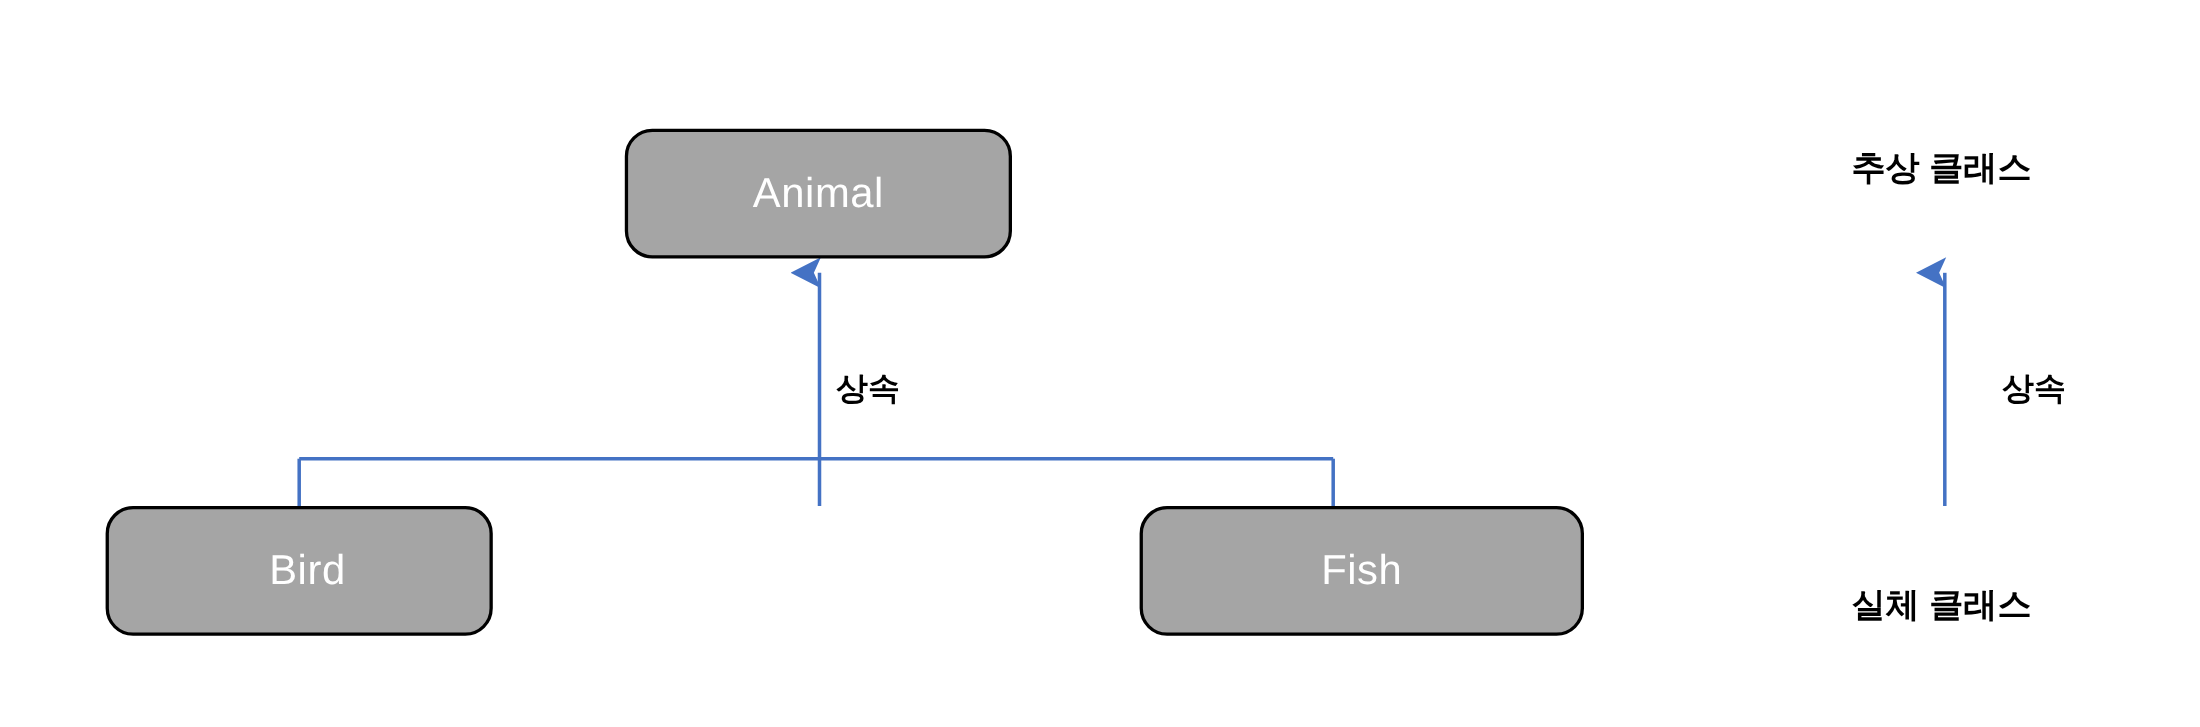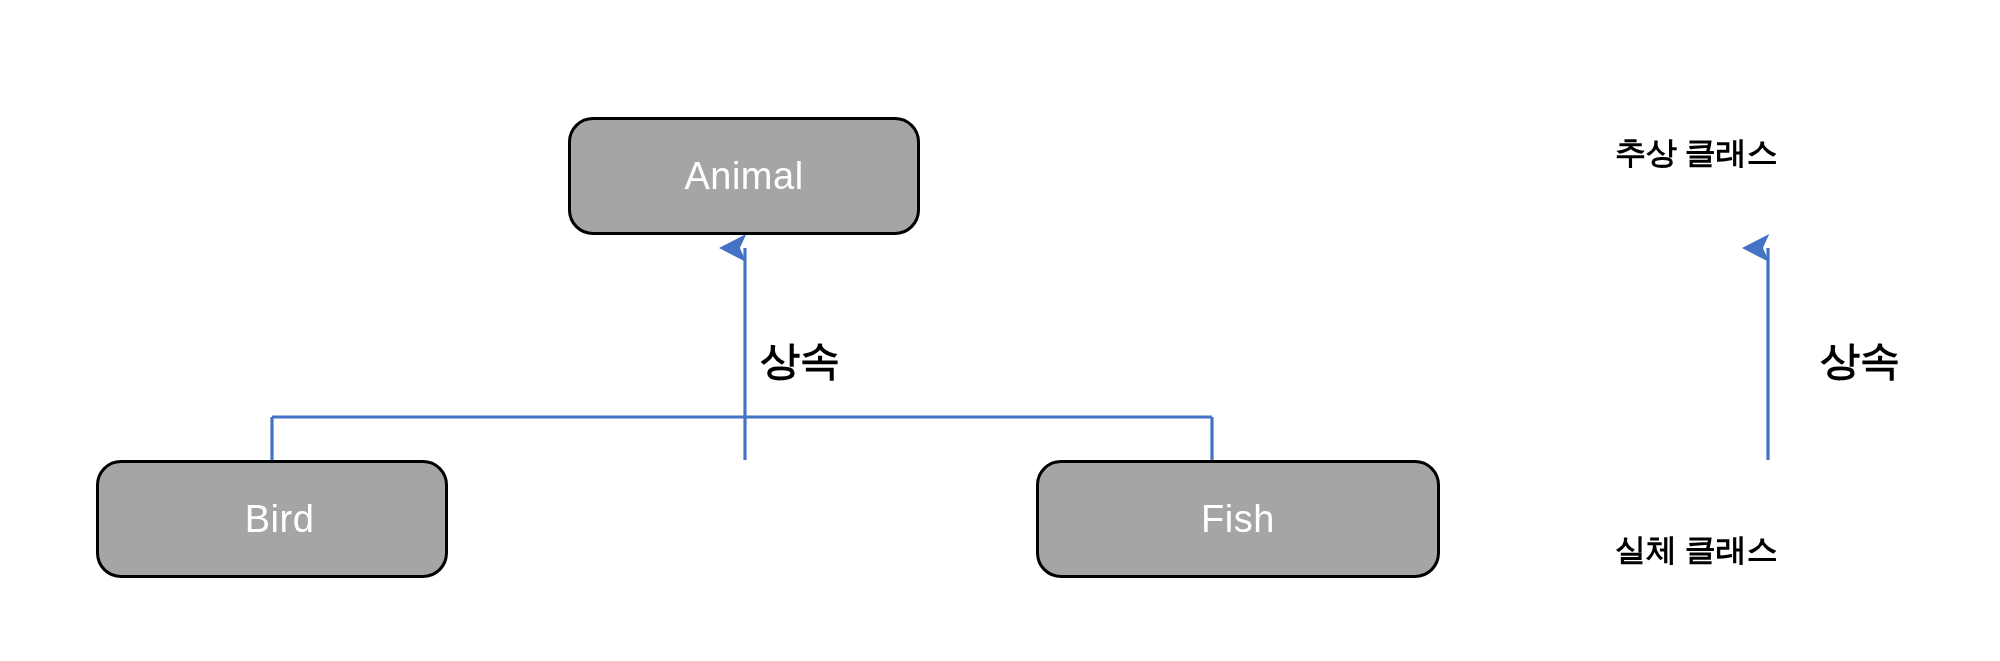--- a/index.html
+++ b/index.html
@@ -43,36 +43,35 @@
     font-size: 38px;
     font-weight: 400;
     letter-spacing: 0.5px;
     line-height: 1;
     white-space: nowrap;
     user-select: none;
   }
   .edge-text {
     position: absolute;
     color: #000000;
-    font-size: 40px;
+    font-size: 29px;
     font-weight: 700;
     line-height: 1;
     white-space: nowrap;
     user-select: none;
   }
   .legend-text {
     position: absolute;
     color: #000000;
     font-size: 31px;
     font-weight: 700;
     line-height: 1;
     white-space: nowrap;
-    text-align: left;
+    text-align: center;
     user-select: none;
-    font-family: Liberation Serif, serif;
   }
   
   #node-animal { left: 568px;  top: 117px; width: 352px; height: 118px; }
   #node-bird   { left: 96px;   top: 460px; width: 352px; height: 118px; padding-left: 15px; }
   #node-insect { left: 568px;  top: 460px; width: 352px; height: 118px; }
   #node-fish   { left: 1036px; top: 460px; width: 404px; height: 118px; }
 
   #edge-label-inheritance { left: 760px; top: 340px; }
 
   #legend-abstract { left: 1615px; top: 137px; width: 300px; }

